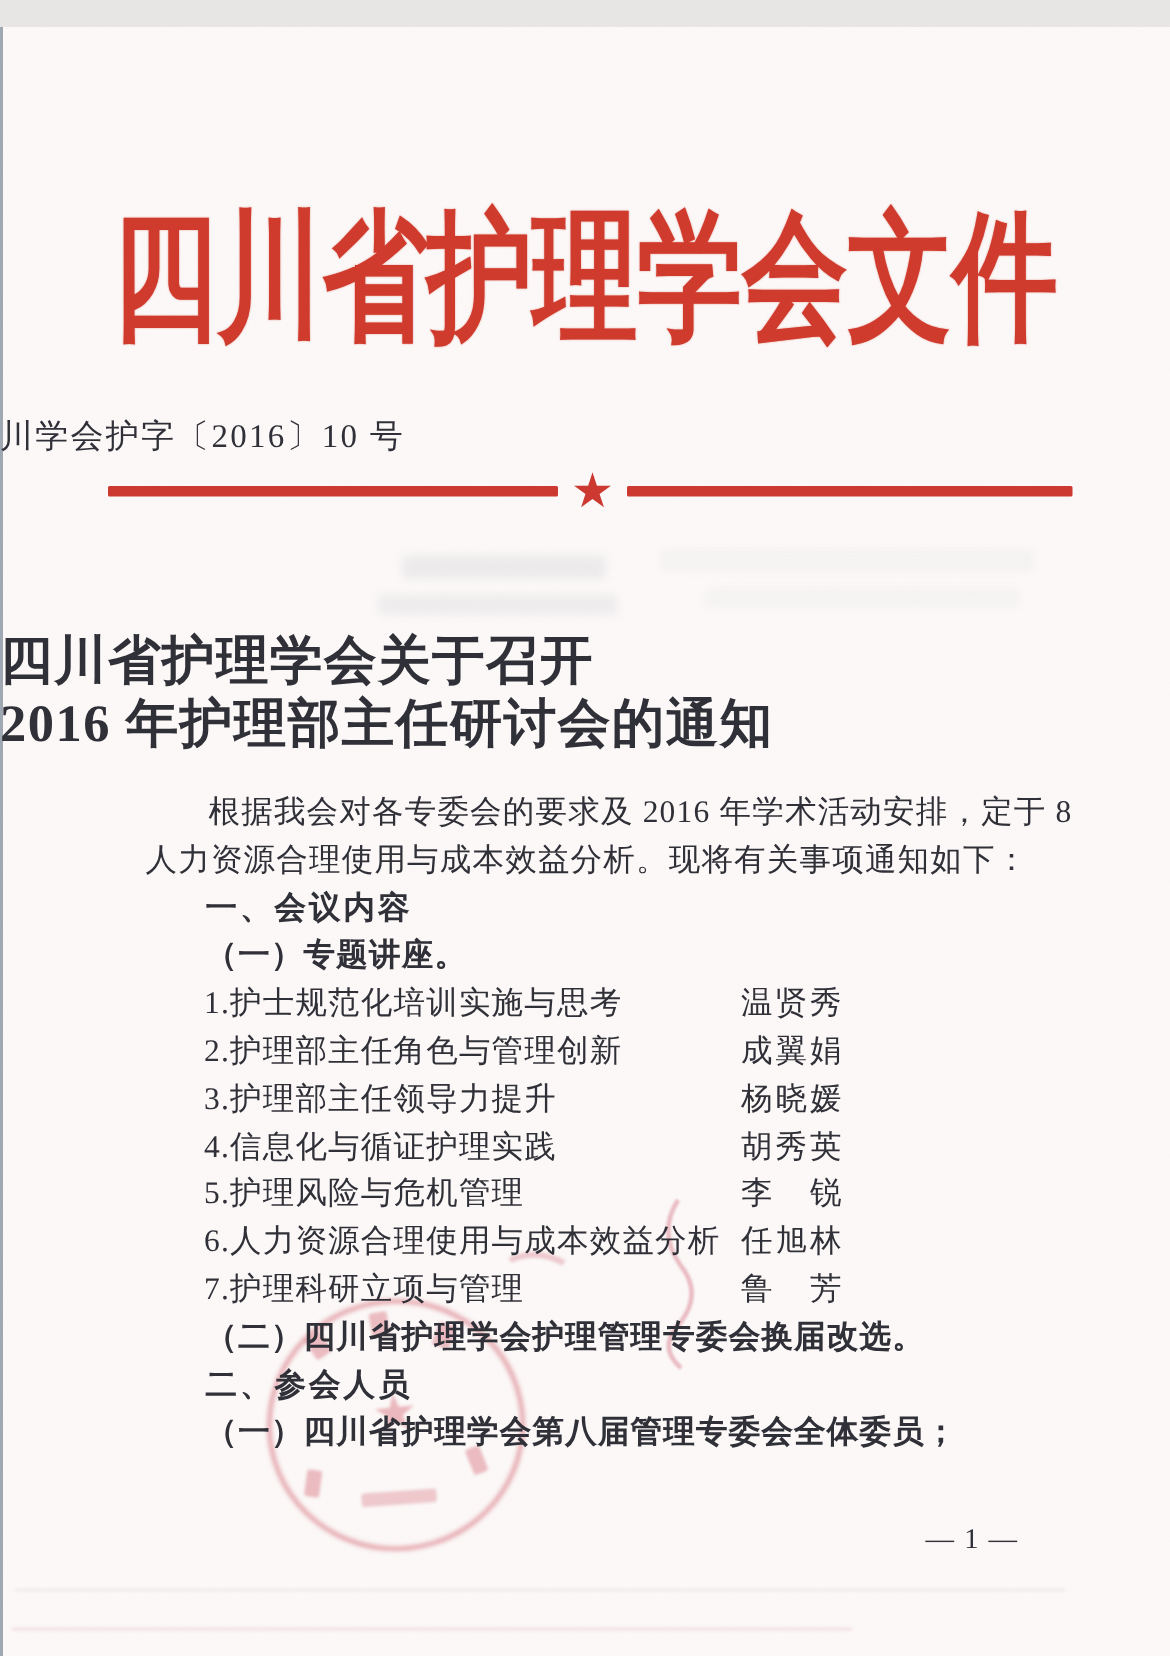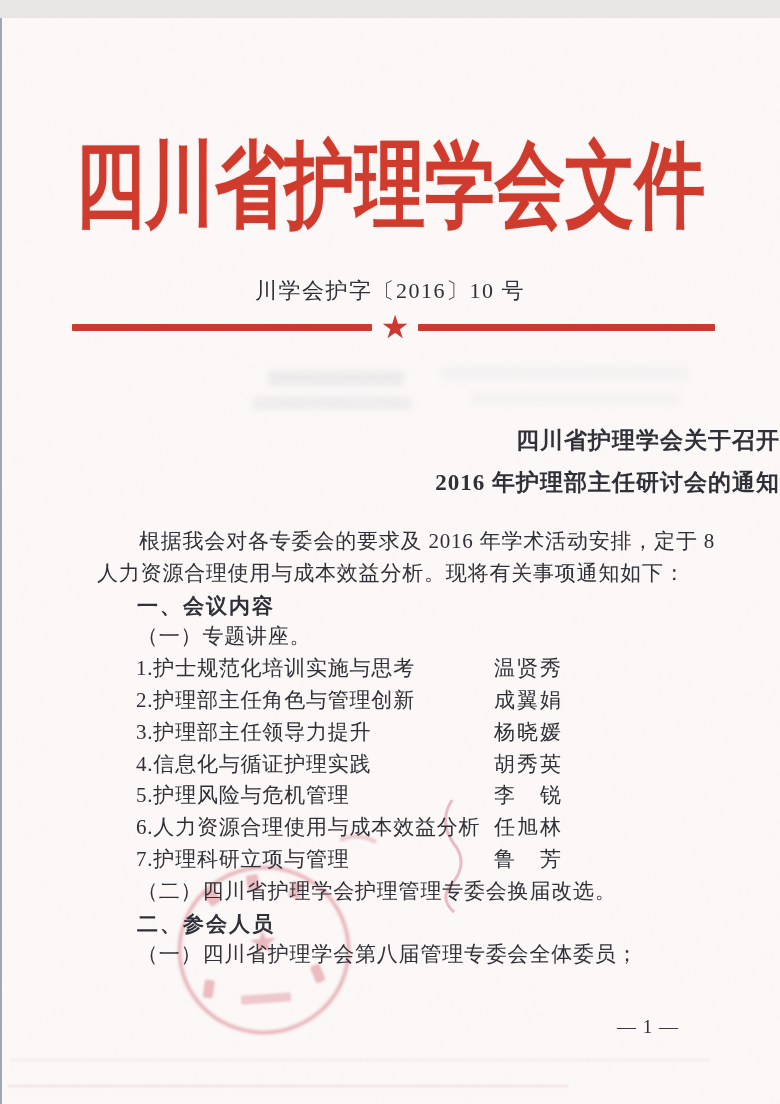--- a/index.html
+++ b/index.html
@@ -39,49 +39,49 @@
   .org-header {
     position: absolute; left: 0; top: 98px; width: 780px; height: 140px;
     display: flex; align-items: center; justify-content: center;
     font-size: 70px; font-weight: bold; color: #cf392b;
     letter-spacing: 0px; white-space: nowrap;
     transform: scaleY(1.34); transform-origin: center;
     text-shadow: 0 0 1px rgba(207,57,43,.6);
   }
   .doc-number {
     position: absolute; left: 0; top: 258px; width: 780px;
-    text-align: center; font-size: 22px; letter-spacing: 1.5px;
+    font-size: 22px; letter-spacing: 1.5px;
   }
   .rule-row {
     position: absolute; left: 72px; top: 290px; width: 643px; height: 38px;
     display: flex; align-items: center;
   }
   .rule-seg { height: 7px; background: #cc372f; border-radius: 1px; }
   .rule-left  { width: 300px; }
   .rule-right { width: 297px; }
   .rule-star {
     flex: 1; text-align: center; color: #cc372f; font-size: 32px;
     line-height: 38px; font-family: "DejaVu Sans", sans-serif;
   }
 
   
   .doc-title {
     position: absolute; left: 0; top: 402px; width: 780px;
-    text-align: right; font-weight: bold; font-size: 23px;
+    text-align: left; font-weight: bold; font-size: 35px;
     line-height: 42px; letter-spacing: 1px; z-index: 2;
   }
 
   
   .body-block {
     position: absolute; left: 97px; top: 508px; width: 590px;
     font-size: 21px; letter-spacing: .8px; z-index: 2;
   }
   .bline { line-height: 31.8px; white-space: nowrap; }
   .indent-1 { padding-left: 42px; }
-  .indent-h { padding-left: 40px; }
+  .indent-h { padding-left: 40px; font-weight: bold; }
   .heading-bold {
     font-family: "Liberation Sans", "DejaVu Sans", sans-serif;
     font-weight: 700; letter-spacing: 2px;
   }
   .lecture-row { display: flex; padding-left: 39px; line-height: 31.8px; white-space: nowrap; align-items: flex-end; }
   .lecture-topic { width: 358px; }
   .lecture-speaker { letter-spacing: 2px; }
 
   .page-number {
     position: absolute; left: 593px; top: 998px; width: 110px;

